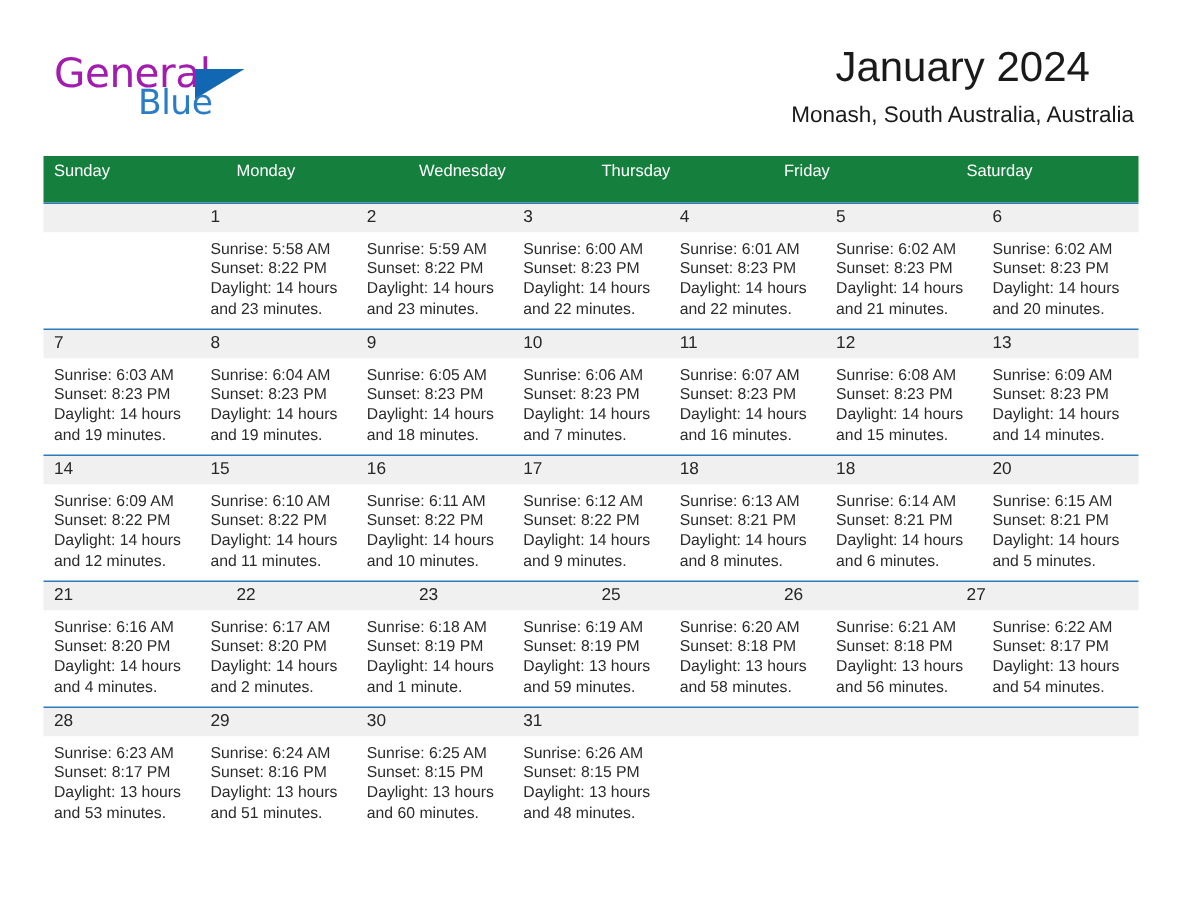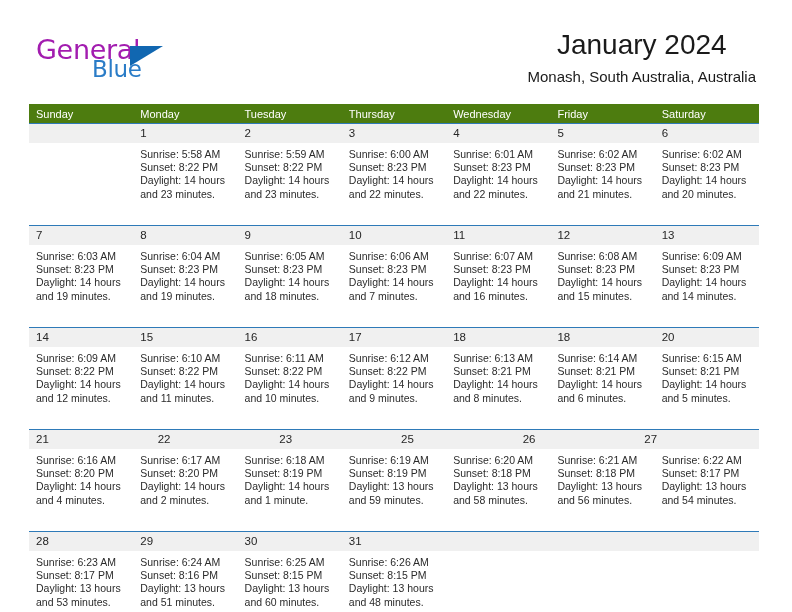--- a/index.html
+++ b/index.html
@@ -88,22 +88,22 @@
 
   
   .calendar {
     position: absolute;
     left: 29px;
     top: 104px;
     width: 730px;
   }
   .dow-row {
     display: flex;
-    background: #4d7c0f;
-    height: 19px;
+    background: #15803d;
+    height: 31px;
   }
   .dow-cell {
     flex: 1 1 0;
     color: #ffffff;
     font-size: 11px;
     line-height: 21px;
     padding-left: 7px;
     box-sizing: border-box;
     white-space: nowrap;
   }
@@ -115,21 +115,21 @@
     border-top: none;
   }
   .week-numbers {
     display: flex;
     background: #f0f0f0;
     height: 19px;
   }
   .week-body {
     display: flex;
     background: #ffffff;
-    height: 82px;
+    height: 64px;
   }
   .num-cell {
     flex: 1 1 0;
     font-size: 11.5px;
     color: #262626;
     line-height: 19px;
     padding-left: 7px;
     box-sizing: border-box;
   }
   .body-cell {
@@ -159,23 +159,22 @@
       <div class="cal-title">January 2024</div>
       <div class="cal-subtitle">Monash, South Australia, Australia</div>
     </div>
   </div>
 
   <div class="calendar">
 
     <div class="dow-row">
       <div class="dow-cell">Sunday</div>
       <div class="dow-cell">Monday</div>
-      <div class="dow-cell">Tuesday</div>
+      <div class="dow-cell">Wednesday</div>
       <div class="dow-cell">Thursday</div>
-      <div class="dow-cell">Wednesday</div>
       <div class="dow-cell">Friday</div>
       <div class="dow-cell">Saturday</div>
     </div>
 
     <div class="week">
       <div class="week-numbers">
         <div class="num-cell"></div>
         <div class="num-cell">1</div>
         <div class="num-cell">2</div>
         <div class="num-cell">3</div>

